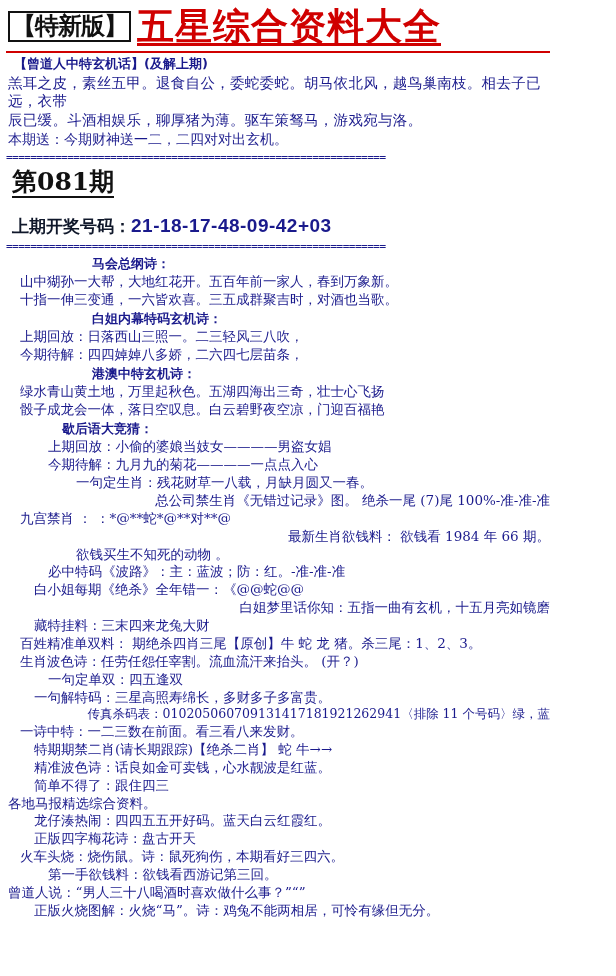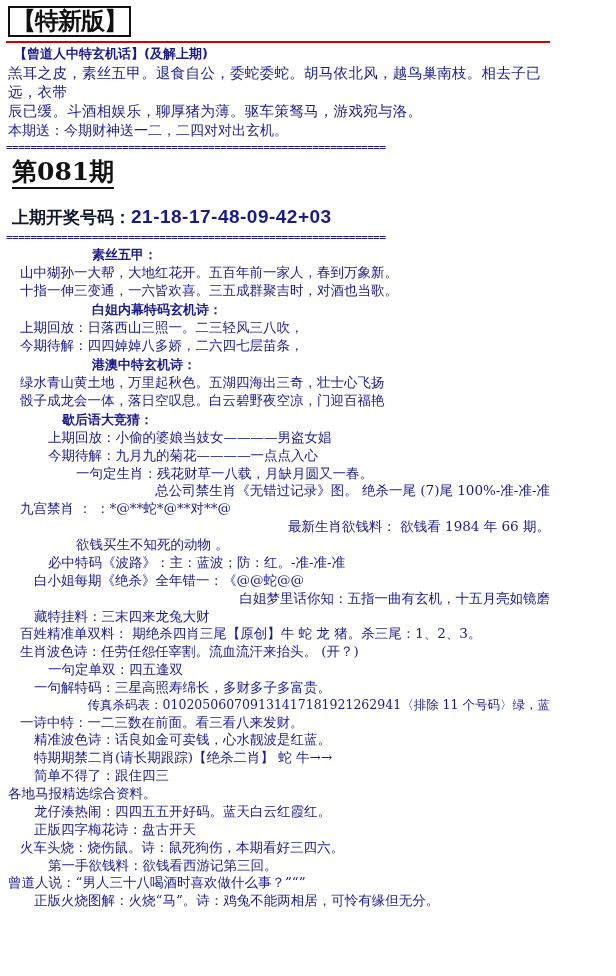--- a/index.html
+++ b/index.html
@@ -147,41 +147,42 @@
 
   .small { font-size: 12.5px; }
 </style>
 </head>
 <body>
 
 <div class="page">
 
   <div class="masthead">
     <div class="badge">【特新版】</div>
+    <div class="main-title">五星综合资料大全</div>
   </div>
   <hr class="rule-red">
 
   <div class="subhead">【曾道人中特玄机话】(及解上期)</div>
   <div class="poem-line">羔耳之皮，素丝五甲。退食自公，委蛇委蛇。胡马依北风，越鸟巢南枝。相去子已远，衣带</div>
   <div class="poem-line">辰已缓。斗酒相娱乐，聊厚猪为薄。驱车策驽马，游戏宛与洛。</div>
   <div class="note-line">本期送：今期财神送一二，二四对对出玄机。</div>
 
   <div class="rule-dbl">==============================================================</div>
 
   <div class="issue-bar">
     <div class="issue-no">第081期</div>
     <div>
       <span class="draw-label">上期开奖号码：</span><span class="draw-nums">21-18-17-48-09-42+03</span>
     </div>
   </div>
 
   <div class="rule-dbl">==============================================================</div>
 
   <div class="sec">
-    <div class="sec-title ind2">素丝五甲：</div>
+    <div class="sec-title ind2">马会总纲诗：</div>
     <div class="row ind-1">山中猢孙一大帮，大地红花开。五百年前一家人，春到万象新。</div>
     <div class="row ind-1">十指一伸三变通，一六皆欢喜。三五成群聚吉时，对酒也当歌。</div>
   </div>
 
   <div class="sec">
     <div class="sec-title ind2">白姐内幕特码玄机诗：</div>
     <div class="row ind-1">上期回放：日落西山三照一。二三轻风三八吹，</div>
     <div class="row ind-1">今期待解：四四婥婥八多娇，二六四七层苗条，</div>
   </div>
 
@@ -203,22 +204,22 @@
     <div class="row ind-3">必中特码《波路》：主：蓝波；防：红。-准-准-准</div>
     <div class="row ind-2">白小姐每期《绝杀》全年错一：《@@蛇@@</div>
     <div class="row ind-4">白姐梦里话你知：五指一曲有玄机，十五月亮如镜磨</div>
     <div class="row ind-2">藏特挂料：三末四来龙兔大财</div>
     <div class="row ind-1">百姓精准单双料：    期绝杀四肖三尾【原创】牛 蛇 龙 猪。杀三尾：1、2、3。</div>
     <div class="row ind-1">生肖波色诗：任劳任怨任宰割。流血流汗来抬头。  (开？)</div>
     <div class="row ind-3">一句定单双：四五逢双</div>
     <div class="row ind-2">一句解特码：三星高照寿绵长，多财多子多富贵。</div>
     <div class="row ind-4 small">传真杀码表：010205060709131417181921262941〈排除 11 个号码〉绿，蓝</div>
     <div class="row ind-1">一诗中特：一二三数在前面。看三看八来发财。</div>
+    <div class="row ind-2">特期期禁二肖(请长期跟踪)【绝杀二肖】 蛇 牛→→</div>
     <div class="row ind-2">精准波色诗：话良如金可卖钱，心水靓波是红蓝。</div>
-    <div class="row ind-2">特期期禁二肖(请长期跟踪)【绝杀二肖】 蛇 牛→→</div>
     <div class="row ind-2">简单不得了：跟住四三</div>
     <div class="row ind-0">各地马报精选综合资料。</div>
     <div class="row ind-2">龙仔湊热闹：四四五五开好码。蓝天白云红霞红。</div>
     <div class="row ind-2">正版四字梅花诗：盘古开天</div>
     <div class="row ind-1">火车头烧：烧伤鼠。诗：鼠死狗伤，本期看好三四六。</div>
     <div class="row ind-3">第一手欲钱料：欲钱看西游记第三回。</div>
     <div class="row ind-0">曾道人说：“男人三十八喝酒时喜欢做什么事？”“”</div>
     <div class="row ind-2">正版火烧图解：火烧“马”。诗：鸡兔不能两相居，可怜有缘但无分。</div>
   </div>
 

